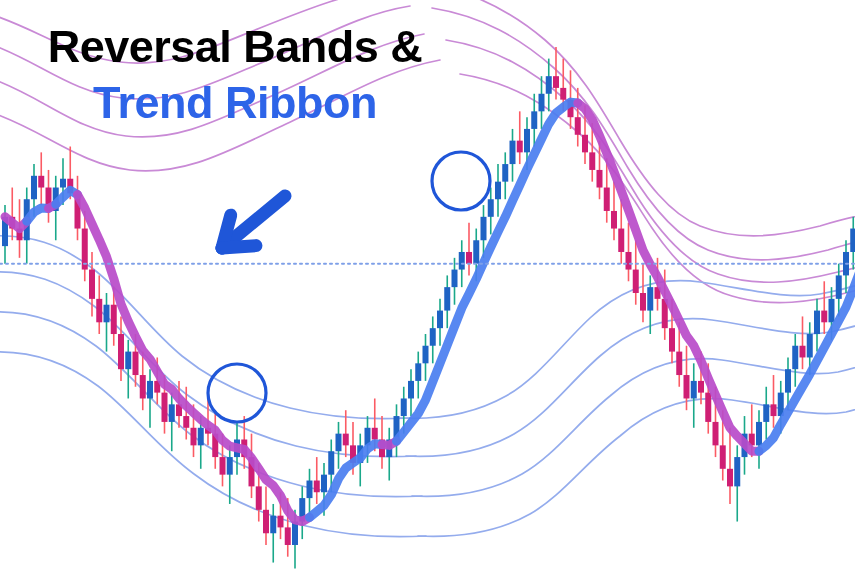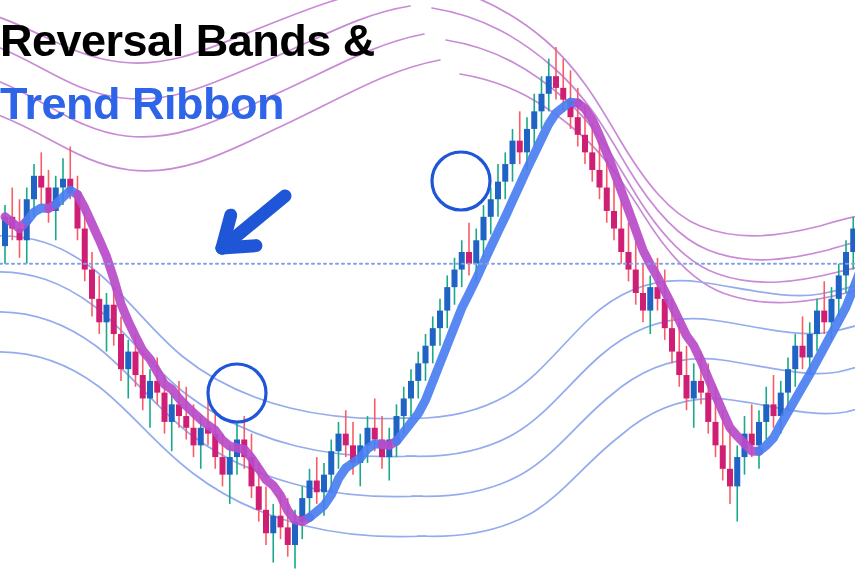--- a/index.html
+++ b/index.html
@@ -22,23 +22,23 @@
     position: absolute;
     left: 0;
     top: 0;
     width: 855px;
     height: 586px;
     display: block;
   }
   .title-block {
     position: absolute;
     left: 0;
-    top: 14px;
+    top: 20px;
     width: 470px;
-    text-align: left;
+    text-align: center;
     pointer-events: none;
   }
   .title-line1 {
     display: block;
     font-family: "Liberation Sans", sans-serif;
     font-weight: bold;
     font-size: 45px;
     line-height: 54px;
     letter-spacing: -0.5px;
     color: #000000;
@@ -46,21 +46,21 @@
   }
   .title-line2 {
     display: block;
     font-family: "Liberation Sans", sans-serif;
     font-weight: bold;
     font-size: 45px;
     line-height: 54px;
     letter-spacing: -0.5px;
     color: #2d64e8;
     white-space: nowrap;
-    margin-top: 9px;
+    margin-top: 2px;
   }
 </style>
 </head>
 <body>
 
 <div id="app">
 
   <svg id="chart-svg" viewBox="0 0 855 586" preserveAspectRatio="none">
     <g id="g-upper-bands">
         <path d="M -10 14 C 40 30, 70 56, 120 62 C 170 68, 210 48, 260 28 C 310 8, 350 -8, 400 -14" fill="none" stroke="#c98ad6" stroke-width="1.7" stroke-linecap="round" stroke-linejoin="round"></path>

